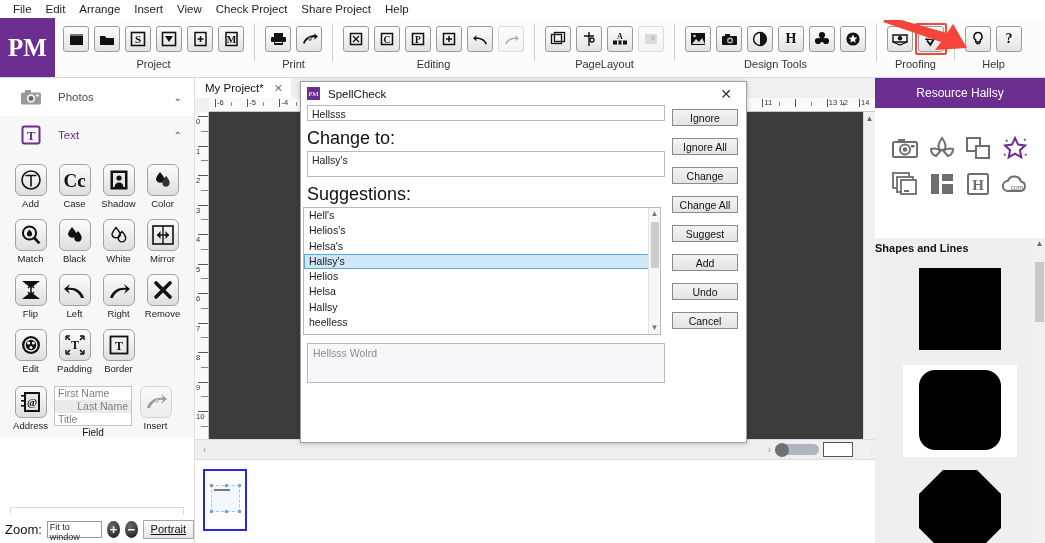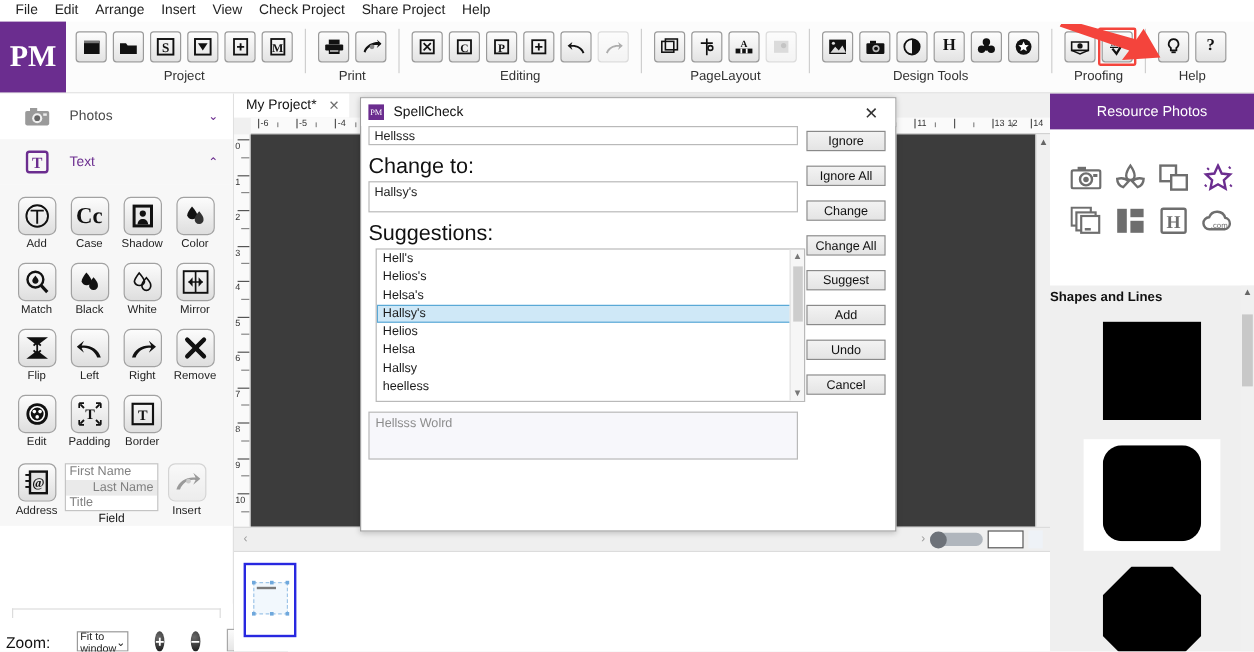--- a/index.html
+++ b/index.html
@@ -48,24 +48,24 @@
   .tcap { font-size:9.5px; color:#222; margin-top:2px; white-space:nowrap; }
   .ticon .bigglyph { font-family:"Liberation Serif", serif; font-size:19px; font-weight:bold; color:#111; line-height:1; }
   
   #fieldrow { display:flex; align-items:flex-start; padding:6px 0 0 12px; gap:5px; background:#f7f7f7; }
   #fieldlist { width:78px; height:40px; border:1px solid #c4c4c4; background:#fff; overflow:hidden; }
   #fieldlist div { font-size:10.5px; color:#808080; padding:0 3px; line-height:13px; height:13px; overflow:hidden; }
   #fieldlist div.sel { background:#eaeaea;text-align:right; }
   #fieldcap { text-align:center; font-size:10px; color:#111; margin-top:1px; }
   #leftbottom { position:absolute; left:0; right:0; bottom:0; background:#fff; }
   #splitbox { margin:4px 10px 0 10px; height:8px; border:1px solid #dcdcdc; border-bottom:none; background:#fff; }
-  #zoombar { height:28px; display:flex; align-items:flex-end; padding-left:5px; gap:22px; background:#fff; }
+  #zoombar { height:28px; display:flex; align-items:center; padding-left:5px; gap:5px; background:#fff; }
   #zoombar .zl { font-size:13px; color:#111; }
   #zoomsel { width:72px; height:17px; border:1px solid #9a9a9a; background:#fff; font-size:9px; color:#222;
-             display:flex; align-items:center; padding:0 2px; justify-content:space-between; }
+             display:flex; align-items:center; padding:0 2px; justify-content:space-between;flex-direction:column; }
   .circbtn { width:17px; height:17px; border-radius:50%; background:radial-gradient(circle at 35% 30%, #6a6a6a, #151515);
              color:#fff; display:flex; align-items:center; justify-content:center; font-size:13px; font-weight:bold; line-height:1; }
   #portrait { height:19px; border:1px solid #a8a8a8; background:linear-gradient(#fbfbfb,#e6e6e6);
               font-size:11px; padding:0 7px; display:flex; align-items:center; color:#111;text-decoration:underline; }
   
   #center { flex:1; background:#f0f0f0; position:relative; min-width:0; }
   #tabbar { height:20px; background:#f0f0f0; display:flex; align-items:flex-end; }
   .doctab { height:20px; background:#fff; display:flex; align-items:center; padding:0 8px 0 10px; gap:10px; font-size:11.5px; color:#111; }
   .doctab .x { color:#6f6f6f; font-size:11px; }
   #rulerH { height:14px; background:#fafafa; border-bottom:1px solid #c9c9c9; position:relative; overflow:hidden; margin-left:14px; }
@@ -113,21 +113,21 @@
          border:1px solid #a0a0a0; box-shadow:0 1px 5px rgba(0,0,0,.22); z-index:50; }
   #dlgTitle { height:23px; display:flex; align-items:center; padding:0 0 0 6px; background:#fff; }
   #dlgIcoBox { width:13px; height:13px; background:#6b2d8f; color:#fff; font-size:7px;
                display:flex; align-items:center; justify-content:center; font-family:"Liberation Serif",serif; }
   #dlgTitle .t { flex:1; font-size:11.5px; color:#111; padding-left:8px; }
   #dlgClose { width:40px; height:23px; display:flex; align-items:center; justify-content:center; font-size:14px; color:#333; }
   #dlgBody { position:absolute; left:0; right:0; top:23px; bottom:0; }
   .dlgLbl { font-size:18px; color:#111; font-weight:normal; padding:0 0 2px 6px; }
   .dlgInput { margin:0 0 0 6px; border:1px solid #b9b9b9; background:#fff; font-size:10.5px;
               color:#222; padding:2px 4px; }
-  #listBox { margin-left:12px; border:1px solid #b9b9b9; background:#fff; position:relative; overflow:hidden; }
+  #listBox { margin-left:2px; border:1px solid #b9b9b9; background:#fff; position:relative; overflow:hidden; }
   .sugg { font-size:10.5px; color:#1a1a1a; padding:1px 5px; line-height:13.5px; height:15.3px; }
   .sugg.sel { background:#cfe8f7; border:1px solid #5aa9d6; padding:0 4px; }
   #listScroll { position:absolute; right:0; top:0; bottom:0; width:12px; background:#f6f6f6; border-left:1px solid #e2e2e2; }
   #listScroll .arr { height:12px; text-align:center; font-size:8px; color:#777; line-height:12px; }
   #listScrollThumb { position:absolute; left:2px; top:14px; width:8px; height:46px; background:#cdcdcd; }
   #ctxBox { margin-left:6px; border:1px solid #b9b9b9; background:#f7f7fb; color:#8d8d8d; font-size:10.5px; padding:3px 5px; }
   #dlgBtns { position:absolute; right:8px; top:4px; width:66px; }
   .dbtn { height:17px; border:1px solid #8a8a8a; background:linear-gradient(#f3f3f3,#e4e4e4);
           font-size:10.5px; color:#111; display:flex; align-items:center; justify-content:center; margin-bottom:12px; }
 </style>
@@ -740,21 +740,21 @@
           <span class="hdot" style="left:-2px;bottom:-2px"></span>
           <span class="hdot" style="right:-2px;bottom:-2px"></span>
           <span class="hdot" style="left:47%;top:-2px"></span>
           <span class="hdot" style="left:47%;bottom:-2px"></span>
         </div>
       </div>
     </div>
   </div>
 
   <div id="right">
-    <div id="rgHdr">Resource Photos</div>
+    <div id="rgHdr">Resource Hallsy</div>
     <div id="rgIcons">
       <div class="rgRow">
         <div class="rgItem">
           <svg width="26" height="20" viewBox="0 0 26 20">
               <rect x="1" y="4" width="24" height="15" rx="1.5" fill="none" stroke="#6e6e6e" stroke-width="2"></rect>
               <rect x="6" y="1" width="7" height="3.5" fill="#6e6e6e"></rect>
               <circle cx="13" cy="11.5" r="5" fill="none" stroke="#6e6e6e" stroke-width="2"></circle>
               <circle cx="13" cy="11.5" r="2.3" fill="#6e6e6e"></circle>
               <rect x="19" y="7" width="3.5" height="2.5" fill="#6e6e6e"></rect>
             </svg>

